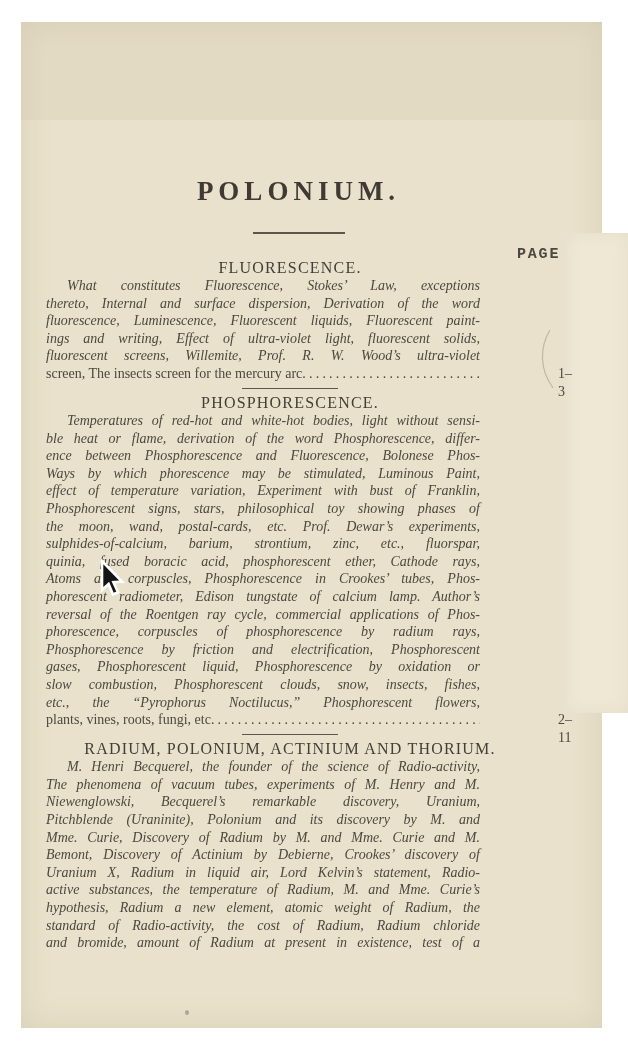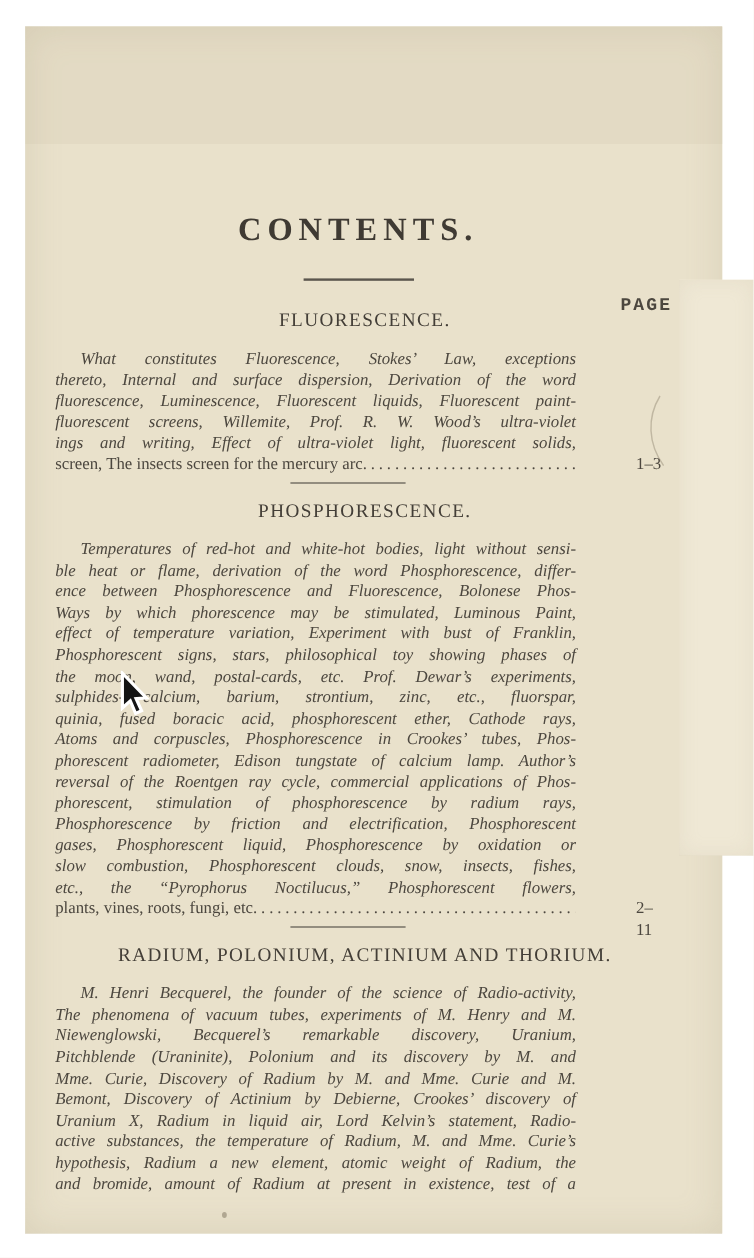--- a/index.html
+++ b/index.html
@@ -38,108 +38,109 @@
 
   .page-label {
     position:absolute; left:517px; top:246px;
     font-size:15px; font-weight:700; letter-spacing:1.8px; color:#4c473f;font-family:Liberation Mono, monospace;
   }
 
   .section { width:488px; }
   .sec-rule { width:96px; height:1.5px; background:#5b564e; margin:5px auto 4px auto; }
   .sec-heading {
     width:488px; text-align:center; font-size:16px; line-height:19px;
-    letter-spacing:1.2px; color:#433e37; margin:14px;
+    letter-spacing:1.2px; color:#433e37; margin:0;
   }
   .section:first-child .sec-heading { margin-top:24px; }
 
   .para { width:434px; margin:0; }
   .para-line {
     width:434px; font-size:14px; line-height:17.6px;
     text-align:justify; text-align-last:justify; white-space:nowrap;font-style:italic;
   }
   .para .para-line:first-child { text-indent:21px; }
 
   .leader-line { position:relative; width:505px; height:17.6px; font-size:14px; line-height:17.6px; }
   .leader-row {
     display:inline-block; width:434px; overflow:hidden; white-space:nowrap; vertical-align:top;
   }
   .leader-dots { letter-spacing:3.2px; }
-  .page-ref { position:absolute; left:484px; top:0; font-size:14px; }
+  .page-ref { position:absolute; left:512px; top:0; font-size:14px; }
 
   .hair-artifact { position:absolute; left:536px; top:328px; }
   .scan-speck {
     position:absolute; left:185px; top:1010px; width:4px; height:5px;
     border-radius:50%; background:rgba(110,100,80,0.45);
   }
   .cursor { position:absolute; left:99px; top:559px; }
 </style>
 </head>
 <body>
 
 <div class="stage">
 
   <div class="paper"></div>
   <div class="texture-band"></div>
   <div class="overlay-sheet"></div>
 
   <div class="page-label">PAGE</div>
 
   <div class="content">
-    <div class="doc-title">CONTENTS.</div>
+    <div class="doc-title">POLONIUM.</div>
     <div class="title-rule"></div>
     <div>
         <div class="section">
           <div class="sec-heading">FLUORESCENCE.</div>
           <div class="para">
             <div class="para-line">What constitutes Fluorescence, Stokes’ Law, exceptions</div>
             <div class="para-line">thereto, Internal and surface dispersion, Derivation of the word</div>
             <div class="para-line">fluorescence, Luminescence, Fluorescent liquids, Fluorescent paint-</div>
+            <div class="para-line">ings and writing, Effect of ultra-violet light, fluorescent solids,</div>
             <div class="para-line">fluorescent screens, Willemite, Prof. R. W. Wood’s ultra-violet</div>
-            <div class="para-line">ings and writing, Effect of ultra-violet light, fluorescent solids,</div>
             <div class="leader-line"><div class="leader-row"><span>screen, The insects screen for the mercury arc</span><span class="leader-dots">........................................</span></div><span class="page-ref">1–3</span></div>
           </div>
         </div>
         <div class="section">
           <div class="sec-rule"></div>
           <div class="sec-heading">PHOSPHORESCENCE.</div>
           <div class="para">
             <div class="para-line">Temperatures of red-hot and white-hot bodies, light without sensi-</div>
             <div class="para-line">ble heat or flame, derivation of the word Phosphorescence, differ-</div>
             <div class="para-line">ence between Phosphorescence and Fluorescence, Bolonese Phos-</div>
             <div class="para-line">Ways by which phorescence may be stimulated, Luminous Paint,</div>
             <div class="para-line">effect of temperature variation, Experiment with bust of Franklin,</div>
             <div class="para-line">Phosphorescent signs, stars, philosophical toy showing phases of</div>
             <div class="para-line">the moon, wand, postal-cards, etc. Prof. Dewar’s experiments,</div>
             <div class="para-line">sulphides-of-calcium, barium, strontium, zinc, etc., fluorspar,</div>
             <div class="para-line">quinia, fused boracic acid, phosphorescent ether, Cathode rays,</div>
             <div class="para-line">Atoms and corpuscles, Phosphorescence in Crookes’ tubes, Phos-</div>
             <div class="para-line">phorescent radiometer, Edison tungstate of calcium lamp. Author’s</div>
             <div class="para-line">reversal of the Roentgen ray cycle, commercial applications of Phos-</div>
-            <div class="para-line">phorescent, stimulation of phosphorescence by radium rays,</div>
+            <div class="para-line">phorescence, corpuscles of phosphorescence by radium rays,</div>
             <div class="para-line">Phosphorescence by friction and electrification, Phosphorescent</div>
             <div class="para-line">gases, Phosphorescent liquid, Phosphorescence by oxidation or</div>
             <div class="para-line">slow combustion, Phosphorescent clouds, snow, insects, fishes,</div>
             <div class="para-line">etc., the “Pyrophorus Noctilucus,” Phosphorescent flowers,</div>
             <div class="leader-line"><div class="leader-row"><span>plants, vines, roots, fungi, etc</span><span class="leader-dots">..................................................</span></div><span class="page-ref">2–11</span></div>
           </div>
         </div>
         <div class="section">
           <div class="sec-rule"></div>
           <div class="sec-heading">RADIUM, POLONIUM, ACTINIUM AND THORIUM.</div>
           <div class="para">
             <div class="para-line">M. Henri Becquerel, the founder of the science of Radio-activity,</div>
             <div class="para-line">The phenomena of vacuum tubes, experiments of M. Henry and M.</div>
             <div class="para-line">Niewenglowski, Becquerel’s remarkable discovery, Uranium,</div>
             <div class="para-line">Pitchblende (Uraninite), Polonium and its discovery by M. and</div>
             <div class="para-line">Mme. Curie, Discovery of Radium by M. and Mme. Curie and M.</div>
             <div class="para-line">Bemont, Discovery of Actinium by Debierne, Crookes’ discovery of</div>
             <div class="para-line">Uranium X, Radium in liquid air, Lord Kelvin’s statement, Radio-</div>
             <div class="para-line">active substances, the temperature of Radium, M. and Mme. Curie’s</div>
             <div class="para-line">hypothesis, Radium a new element, atomic weight of Radium, the</div>
+            <div class="para-line">standard of Radio-activity, the cost of Radium, Radium chloride</div>
             <div class="para-line">and bromide, amount of Radium at present in existence, test of a</div>
           </div>
         </div>
       </div>
   </div>
 
   <svg class="hair-artifact" width="20" height="62" viewBox="0 0 20 62">
     <path d="M14,2 C3,20 4,42 17,60" fill="none" stroke="rgba(125,115,95,0.38)" stroke-width="1.2"></path>
   </svg>
   <div class="scan-speck"></div>

